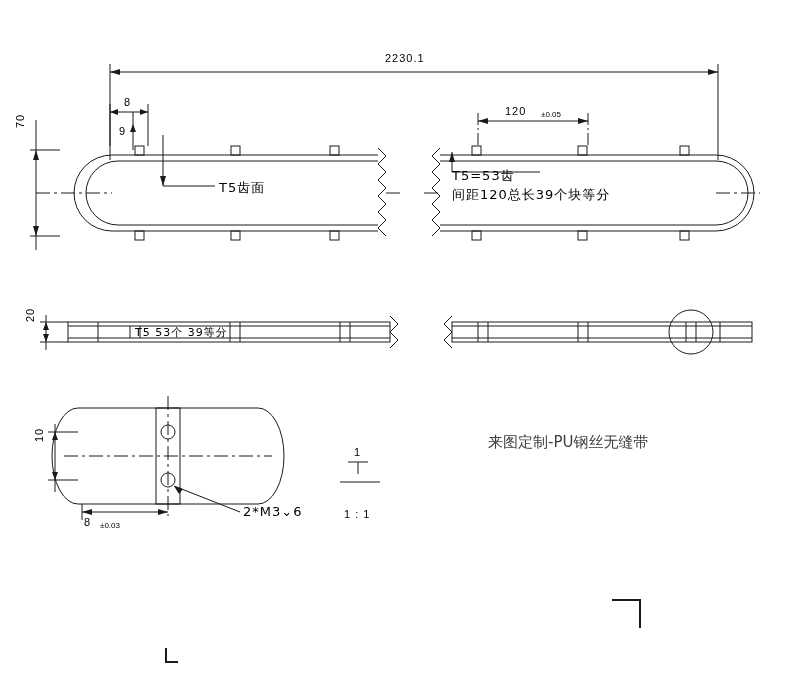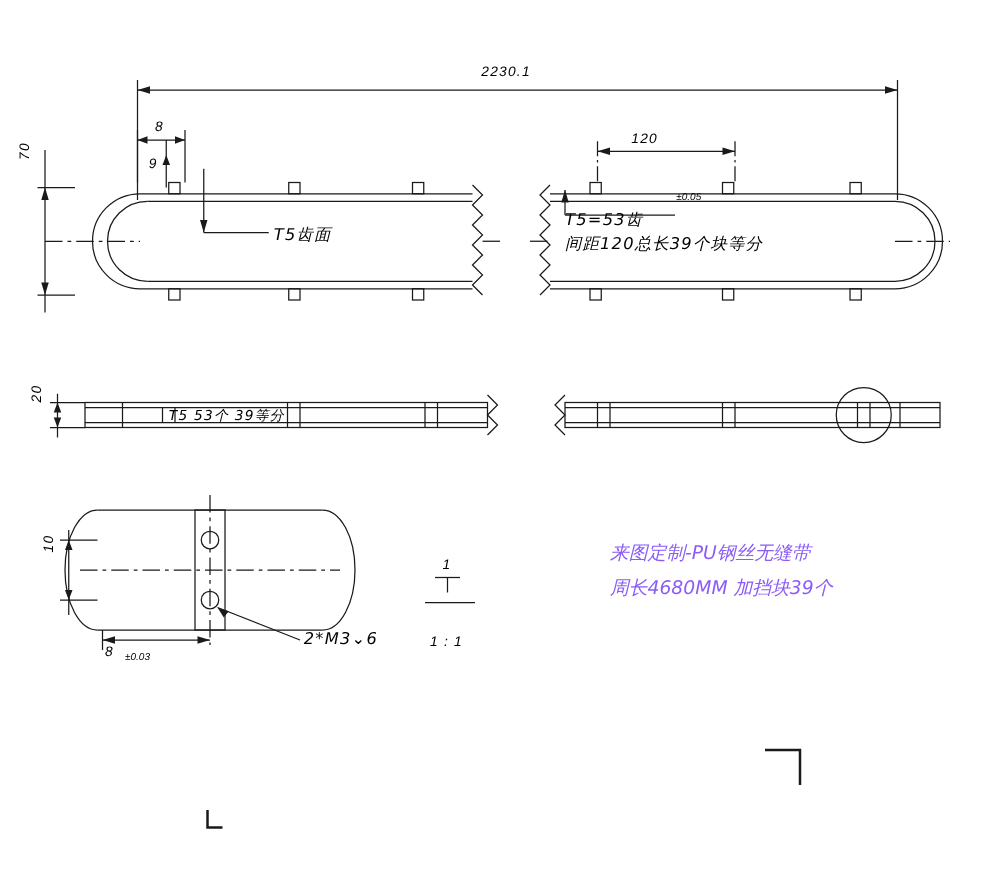--- a/index.html
+++ b/index.html
@@ -1,23 +1,23 @@
 <!DOCTYPE html>
 <html><head>
 <meta charset="utf-8">
 <style>
   html,body{margin:0;padding:0;background:#ffffff;}
   body{width:790px;height:697px;font-family:"Liberation Sans",sans-serif;color:#000;}
-  #root{position:relative;width:790px;height:697px;overflow:hidden;font-style:italic;}
+  #root{position:relative;width:790px;height:697px;overflow:hidden;}
   .abs{position:absolute;}
   .txt{position:absolute;white-space:nowrap;font-family:"Liberation Sans",sans-serif;color:#000;}
   .dim{font-size:11px;letter-spacing:1px;}
   .dimsm{font-size:8px;}
   .cn{font-family:"DejaVu Sans","Liberation Sans",sans-serif;}
-  .note{font-size:15px;color:#8b5cf6;}
+  .note{font-size:15px;color:#404040;}
   .bigcn{font-size:27px;font-weight:bold;letter-spacing:2px;}
   svg{display:block;}
 </style>
 </head>
 <body>
 
 <div id="root">
 
   <svg class="abs" style="left:0;top:0" width="790" height="697">
     <g stroke="#1a1a1a" fill="none" stroke-width="1" shape-rendering="geometricPrecision">
@@ -171,33 +171,32 @@
     </g>
   </svg>
 
   <div class="txt dim" style="left:385px;top:52px;">2230.1</div>
   <div class="txt dim" style="left:124px;top:96px;">8</div>
   <div class="txt dim" style="left:119px;top:125px;">9</div>
   <div class="txt dim" style="left:14px;top:128px;transform:rotate(-90deg);transform-origin:left top;">70</div>
   <div class="txt dim cn" style="left:219px;top:179px;font-size:13px;">T5齿面</div>
 
   <div class="txt dim" style="left:505px;top:105px;">120</div>
-  <div class="txt dimsm" style="left:541px;top:110px;margin-top:43px;">±0.05</div>
+  <div class="txt dimsm" style="left:541px;top:110px;">±0.05</div>
   <div class="txt dim cn" style="left:452px;top:167px;font-size:13px;">T5=53齿</div>
   <div class="txt dim cn" style="left:452px;top:186px;font-size:13px;">间距120总长39个块等分</div>
 
   <div class="txt dim" style="left:24px;top:322px;transform:rotate(-90deg);transform-origin:left top;">20</div>
   <div class="txt dim cn" style="left:135px;top:325px;font-size:11px;">T5 53个  39等分</div>
 
   <div class="txt dim" style="left:33px;top:442px;transform:rotate(-90deg);transform-origin:left top;">10</div>
   <div class="txt dim" style="left:84px;top:516px;">8</div>
   <div class="txt dimsm" style="left:100px;top:521px;">±0.03</div>
   <div class="txt dim cn" style="left:243px;top:504px;font-size:13px;">2*M3⌄6</div>
   <div class="txt dim" style="left:354px;top:446px;font-size:11px;">1</div>
   <div class="txt dim" style="left:344px;top:484px;font-size:11px;margin-top:24px;">1 : 1</div>
 
   <div class="abs" style="left:488px;top:428px;">
     <div class="cn note" style="line-height:28px;">来图定制-PU钢丝无缝带</div>
-    <div class="cn note" style="line-height:28px;">周长4680MM 加挡块39个</div>
   </div>
 
 
 </div>
 
 </body></html>

